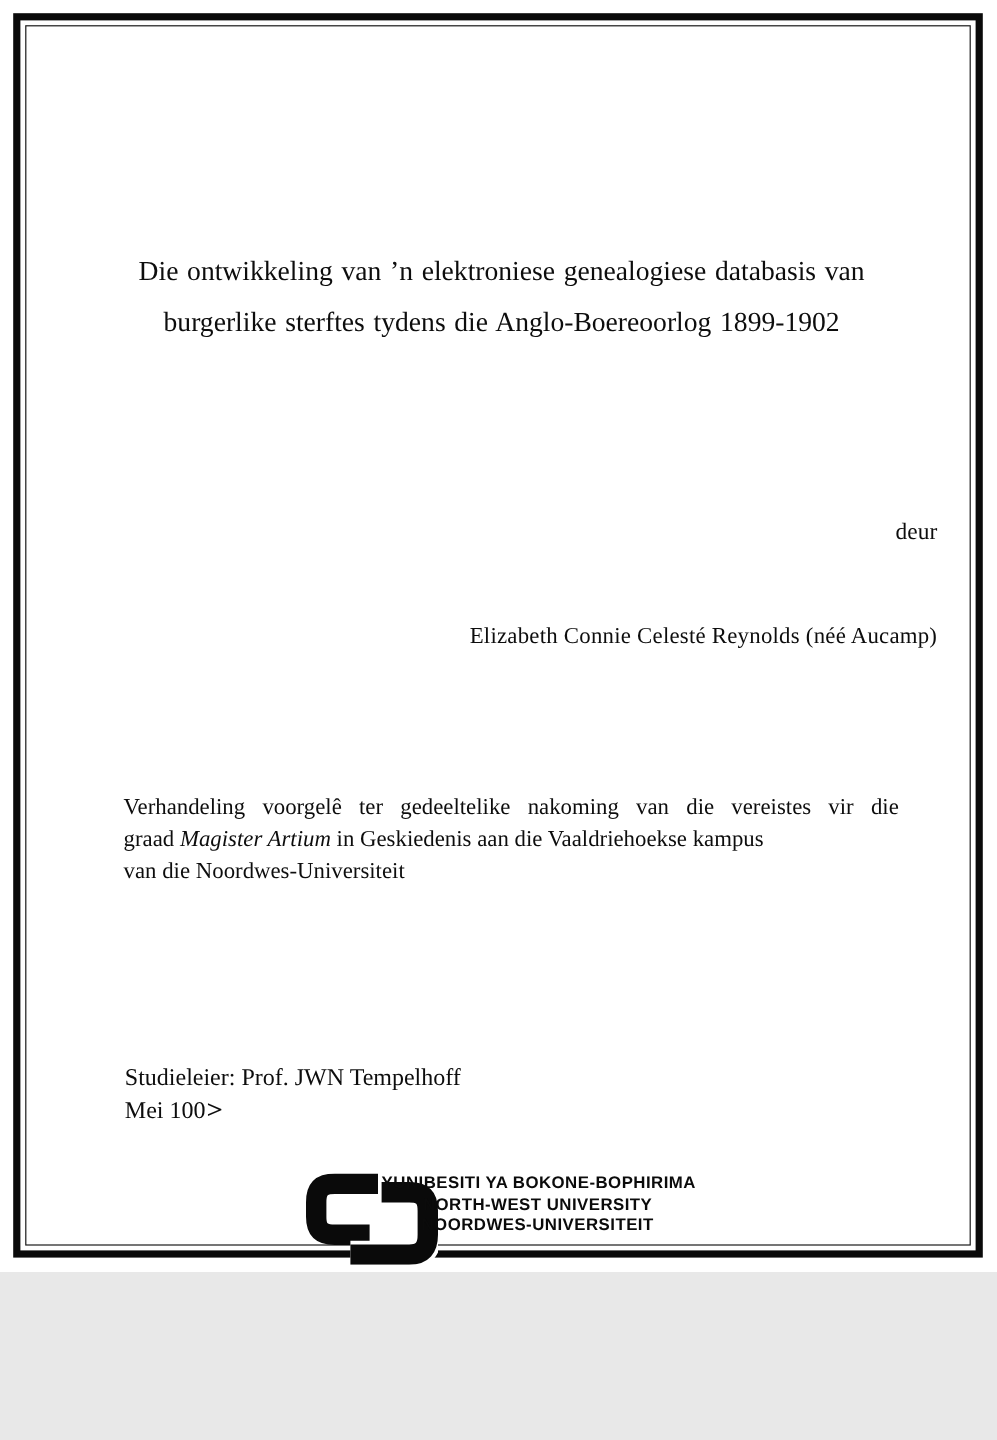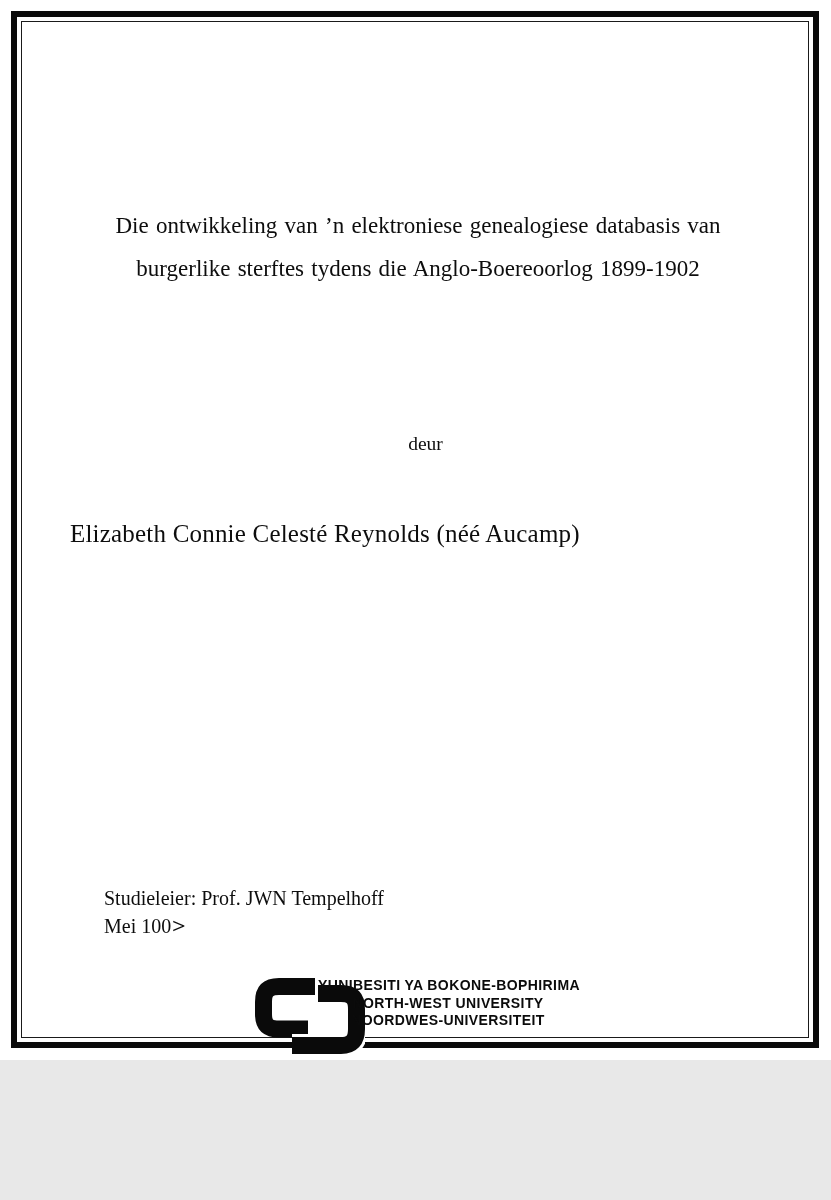--- a/index.html
+++ b/index.html
@@ -33,29 +33,29 @@
     top: 204px; left: 60px; right: 55px;
     text-align: center;
     font-size: 23px;
     line-height: 43px;
     word-spacing: 1.5px;
   }
 
   .byline {
     position: absolute;
     top: 433px; left: 70px; right: 50px;
-    text-align: center;
+    text-align: right;
     font-size: 19.5px;
   }
 
   .author {
     position: absolute;
     top: 520px; left: 70px; right: 50px;
-    text-align: left;
-    font-size: 25px;
+    text-align: right;
+    font-size: 19px;
     letter-spacing: 0.2px;
   }
 
   .statement {
     position: absolute;
     top: 659px; left: 103px; width: 646px;
     font-size: 19px;
     line-height: 27px;
   }
   .statement .justified {
@@ -114,20 +114,25 @@
 
   <div class="title-block">
     <div>Die ontwikkeling van ’n elektroniese genealogiese databasis van</div>
     <div>burgerlike sterftes tydens die Anglo-Boereoorlog 1899-1902</div>
   </div>
 
   <div class="byline">deur</div>
 
   <div class="author">Elizabeth Connie Celesté Reynolds (néé Aucamp)</div>
 
+  <div class="statement">
+    <div class="justified">Verhandeling voorgelê ter gedeeltelike nakoming van die vereistes vir die</div>
+    <div><span>graad </span><span class="italic">Magister Artium</span><span> in Geskiedenis aan die Vaaldriehoekse kampus</span></div>
+    <div>van die Noordwes-Universiteit</div>
+  </div>
 
   <div class="supervisor-block">
     <div>Studieleier: Prof. JWN Tempelhoff</div>
     <div><span>Mei 100</span><span class="date-glyph">&gt;</span></div>
   </div>
 
   <div class="logo">
     <svg class="logo-mark" viewBox="0 0 110 76" xmlns="http://www.w3.org/2000/svg" aria-hidden="true">
 
       <path d="M 60,8.5 H 24 C 13,8.5 8.5,13 8.5,24 V 36 C 8.5,47 13,51 24,51 H 53" fill="none" stroke="#0a0a0a" stroke-width="17" stroke-linecap="butt"></path>

